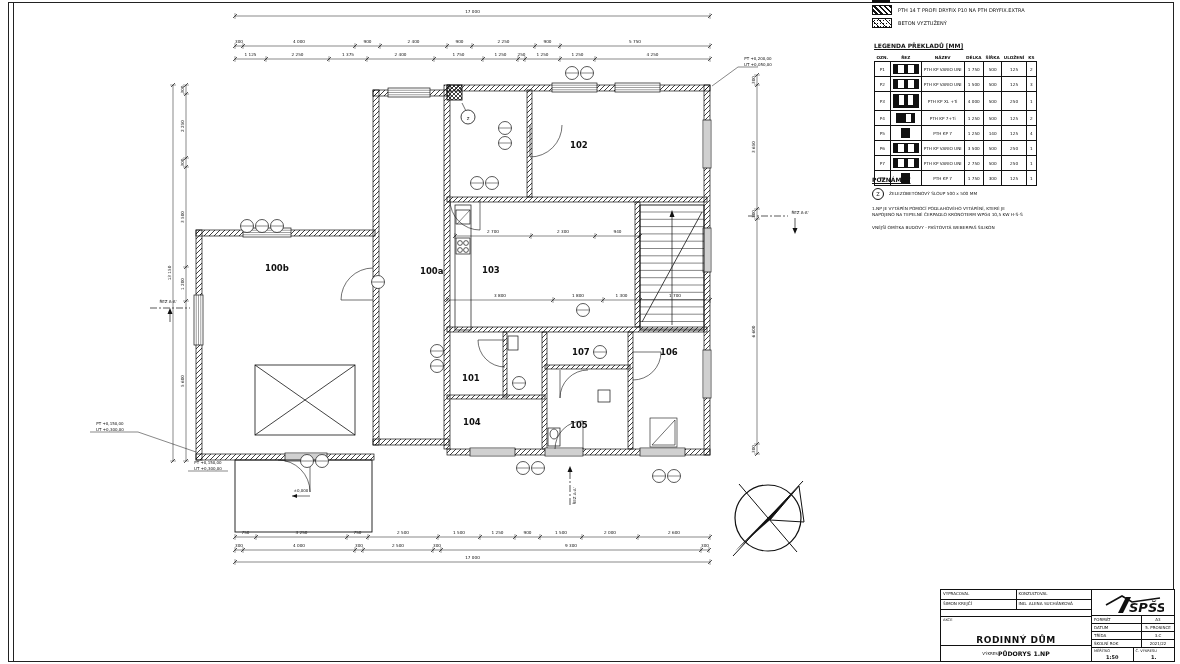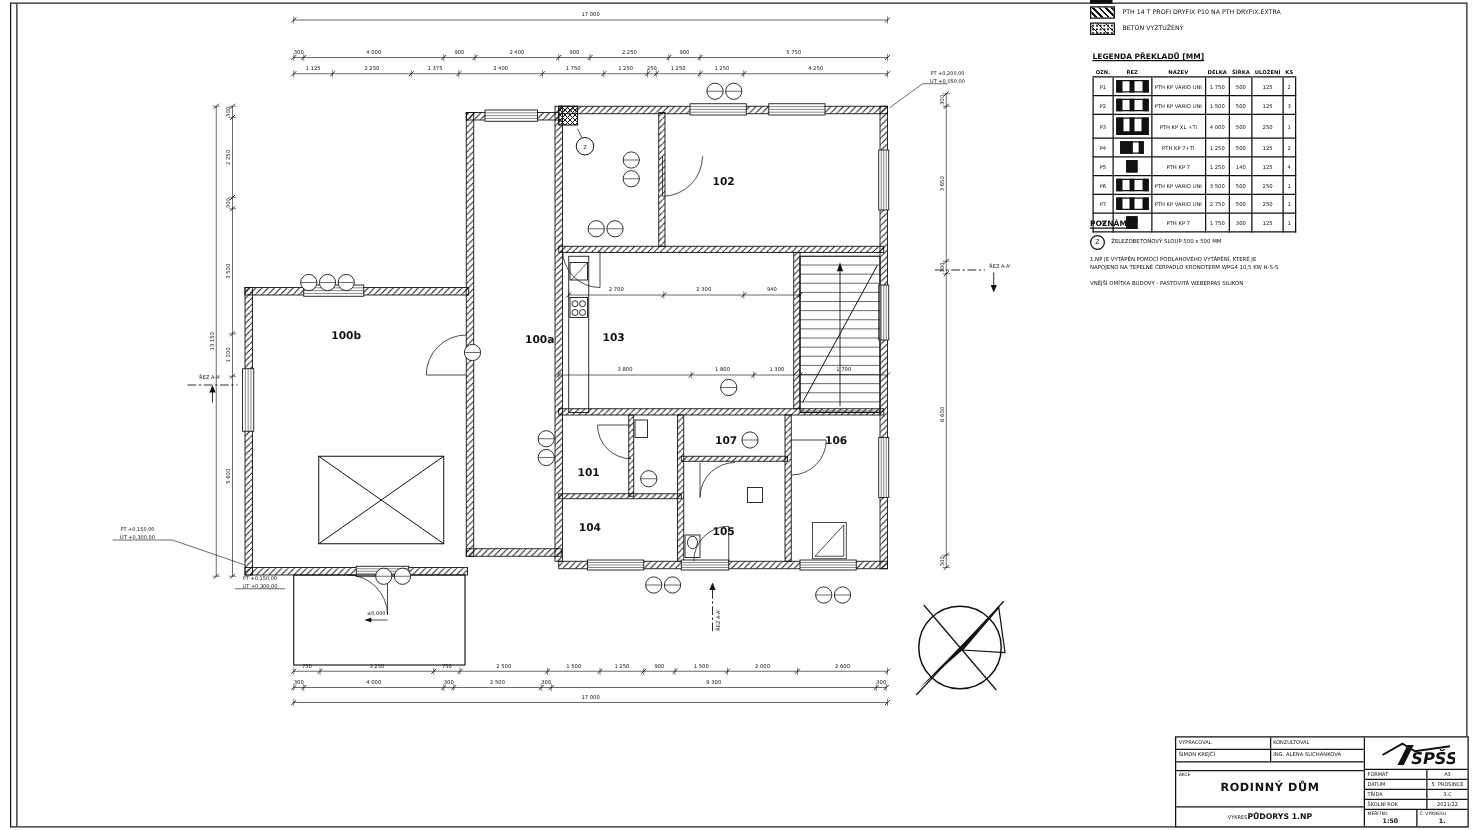--- a/index.html
+++ b/index.html
@@ -36,27 +36,27 @@
      align-items:center;justify-content:center;margin-right:5px;flex:none;}
   .note-par{font-size:4.3px;line-height:1.5;margin-bottom:6px;max-width:200px;}
   
   .tblock{position:absolute;left:940px;top:589px;width:233px;height:71px;border:1.5px solid #111;
      display:flex;font-size:4px;background:#fff;}
   .tb-left{width:150px;border-right:1px solid #111;display:flex;flex-direction:column;}
   .tb-row{display:flex;border-bottom:0.8px solid #111;}
   .tb-cell{flex:1;padding:1px 2px;border-right:0.8px solid #111;}
   .tb-cell:last-child{border-right:none;}
   .tb-name{font-size:4.2px;}
-  .tb-akce{flex:1;position:relative;border-bottom:0.8px solid #111;display:flex;align-items:center;justify-content:center;}
+  .tb-akce{flex:1;position:relative;border-bottom:0.8px solid #111;display:flex;align-items:flex-end;justify-content:center;}
   .tb-akce .corner{position:absolute;left:2px;top:1px;font-size:3.6px;}
   .akce-text{font-size:9px;font-weight:bold;letter-spacing:0.5px;}
   .tb-vykres{height:15px;position:relative;display:flex;align-items:center;justify-content:center;}
   .vykres-text{font-size:6.2px;font-weight:bold;}
   .tb-right{flex:1;display:flex;flex-direction:column;}
-  .tb-logo{height:25px;border-bottom:0.8px solid #111;display:flex;align-items:center;justify-content:center;}
+  .tb-logo{height:25px;border-bottom:0.8px solid #111;display:flex;align-items:flex-end;justify-content:center;}
   .tb-kv{display:flex;border-bottom:0.8px solid #111;flex:1;}
   .tb-k{width:45px;padding:1px 2px;border-right:0.8px solid #111;display:flex;align-items:center;}
   .tb-v{flex:1;padding:1px 2px;display:flex;align-items:center;justify-content:center;}
   .tb-bottom{display:flex;height:13px;}
   .tb-bcell{flex:1;position:relative;border-right:0.8px solid #111;display:flex;align-items:flex-end;justify-content:center;padding-bottom:1px;}
   .tb-bcell:last-child{border-right:none;}
   .tb-bcell .corner{position:absolute;left:2px;top:1px;font-size:3.6px;}
   .tb-bval{font-size:5px;font-weight:bold;}
 </style>
 </head>

